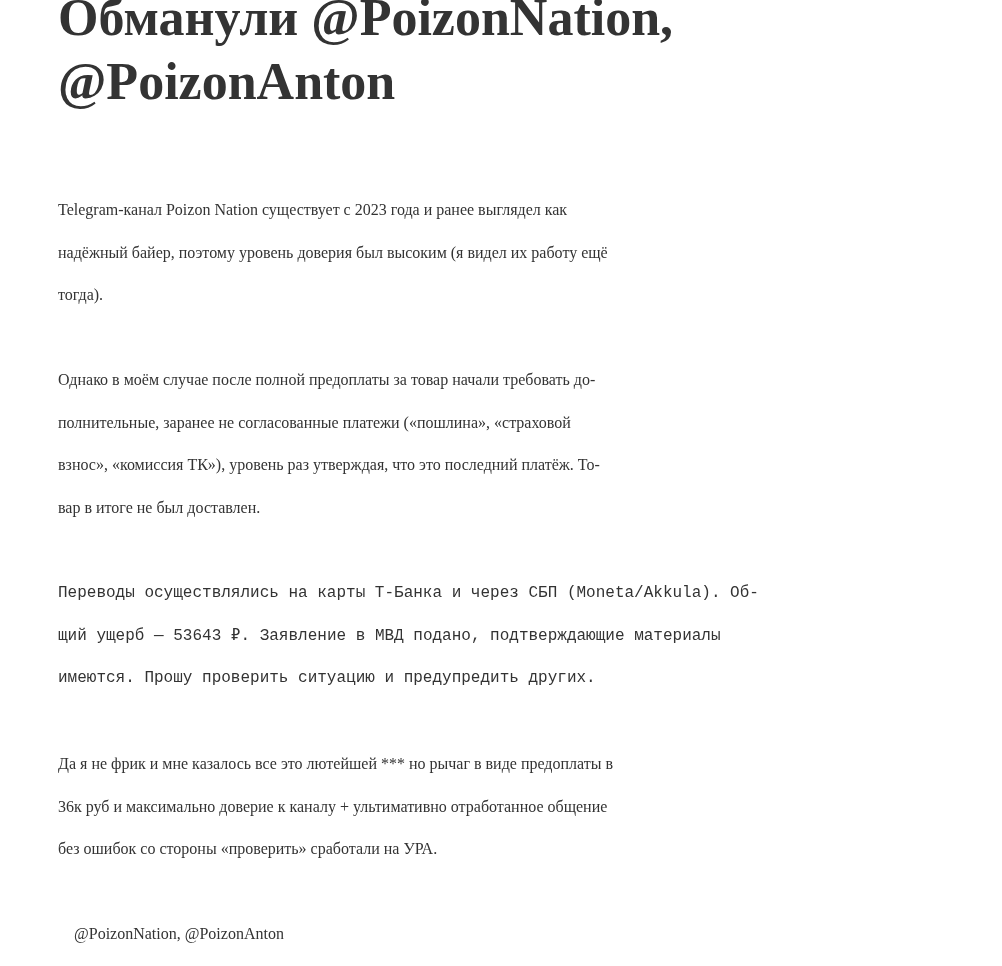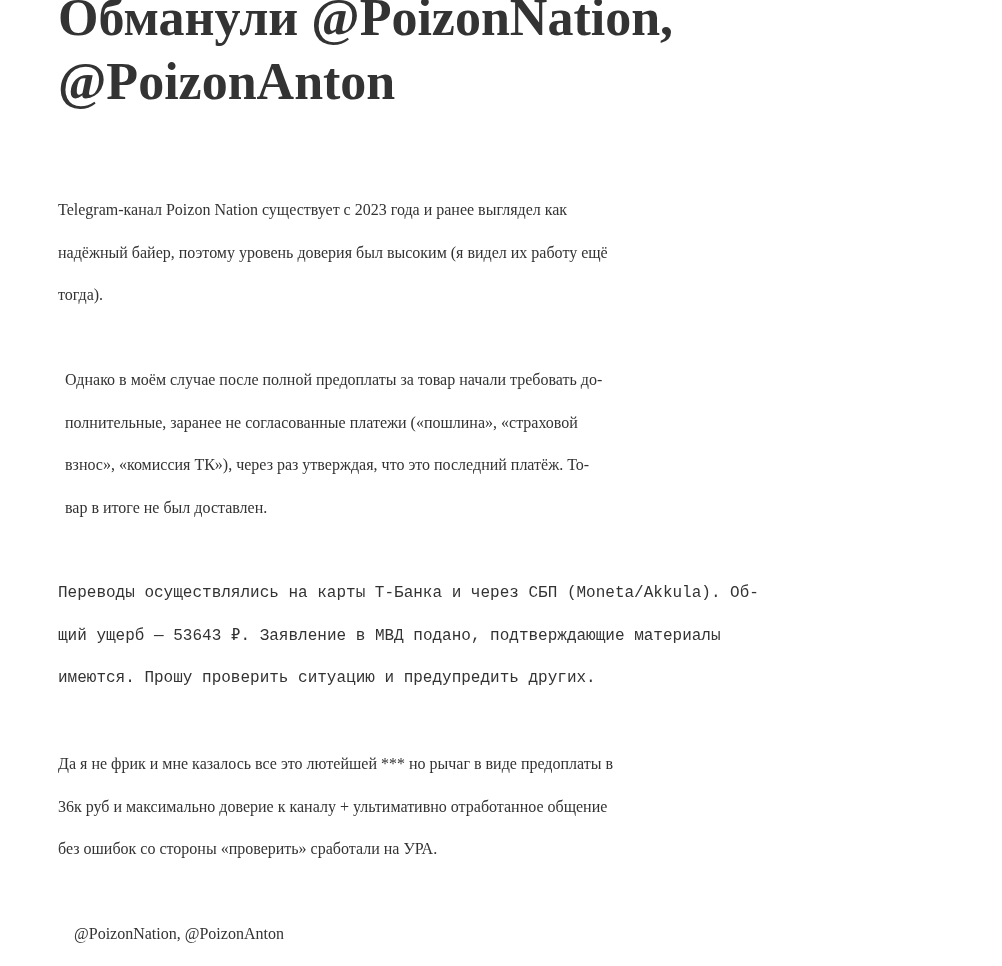--- a/index.html
+++ b/index.html
@@ -29,21 +29,21 @@
       color: #333333;
       letter-spacing: 0px;
     }
     .body-text {
       margin: 0;
       font-size: 16px;
       line-height: 42.5px;
       color: #333333;
     }
     .p1 { position: absolute; top: 203px; left: 0; width: 890px; }
-    .p2 { position: absolute; top: 373px; left: 7px; width: 870px; }
+    .p2 { position: absolute; top: 373px; left: 0; width: 870px; }
     .p3 { position: absolute; top: 586px; left: 0; width: 870px; font-family: Liberation Mono, monospace; }
     .p4 { position: absolute; top: 757px; left: 0; width: 890px; }
     .p5 { position: absolute; top: 927px; left: 16px; width: 890px; }
     .line { display: block; white-space: nowrap; }
   </style>
 </head>
 <body>
 
 <article class="article">
   <h1 class="title">
@@ -53,21 +53,21 @@
 
   <p class="body-text p1">
     <span class="line">Telegram-канал Poizon Nation существует с 2023 года и ранее выглядел как</span>
     <span class="line">надёжный байер, поэтому уровень доверия был высоким (я видел их работу ещё</span>
     <span class="line">тогда).</span>
   </p>
 
   <p class="body-text p2">
     <span class="line">Однако в моём случае после полной предоплаты за товар начали требовать до-</span>
     <span class="line">полнительные, заранее не согласованные платежи («пошлина», «страховой</span>
-    <span class="line">взнос», «комиссия ТК»), через раз утверждая, что это последний платёж. То-</span>
+    <span class="line">взнос», «комиссия ТК»), уровень раз утверждая, что это последний платёж. То-</span>
     <span class="line">вар в итоге не был доставлен.</span>
   </p>
 
   <p class="body-text p3">
     <span class="line">Переводы осуществлялись на карты Т-Банка и через СБП (Moneta/Akkula). Об-</span>
     <span class="line">щий ущерб — 53643 ₽. Заявление в МВД подано, подтверждающие материалы</span>
     <span class="line">имеются. Прошу проверить ситуацию и предупредить других.</span>
   </p>
 
   <p class="body-text p4">

